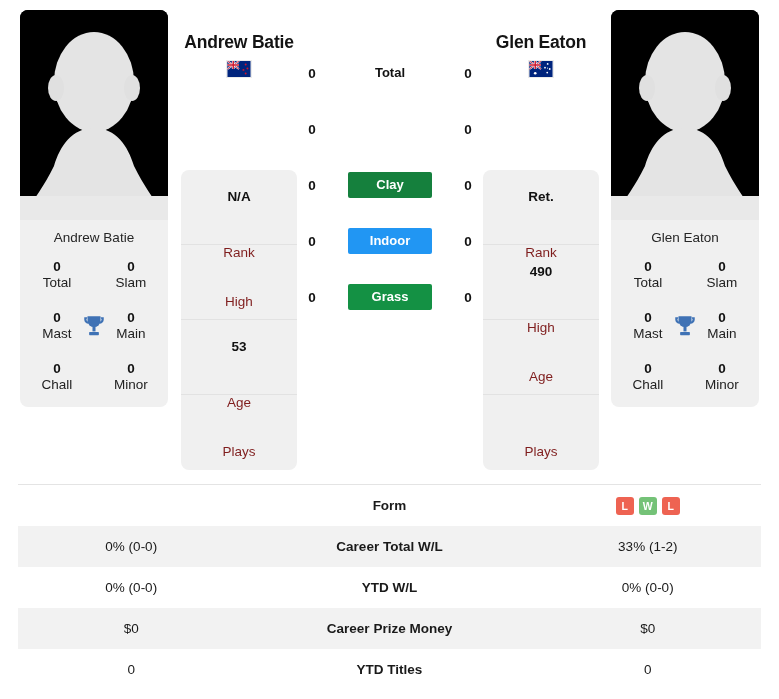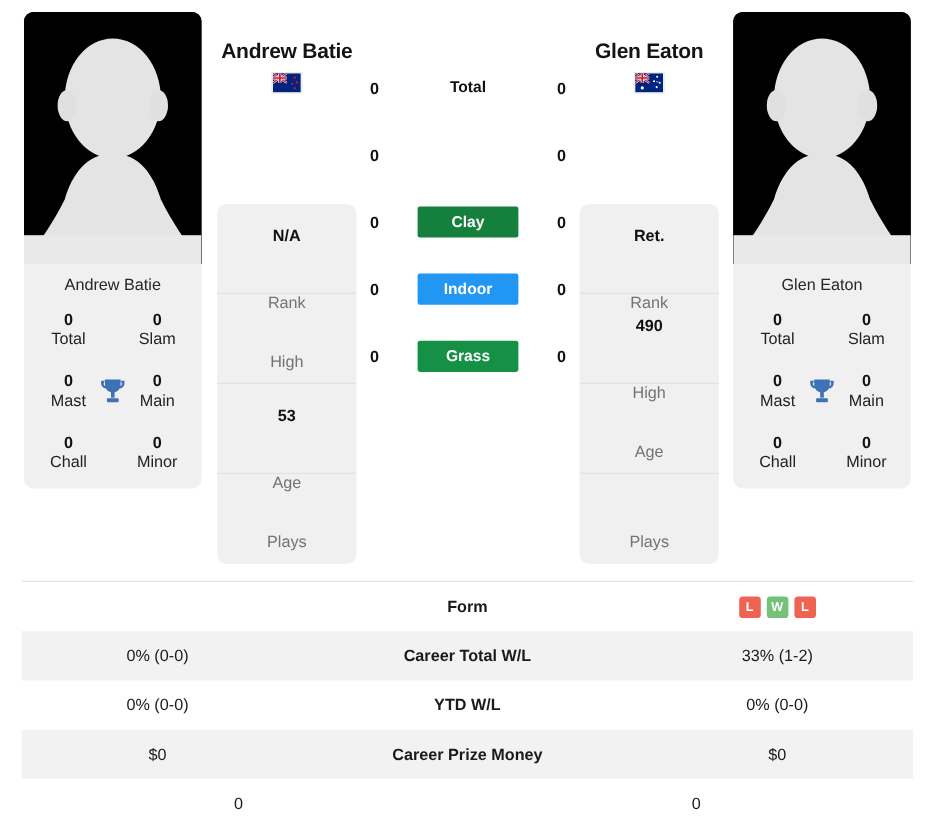--- a/index.html
+++ b/index.html
@@ -104,21 +104,21 @@
     height: 75px;
     display: flex;
     flex-direction: column;
     align-items: center;
     justify-content: center;
     border-bottom: 1px solid #e2e2e2;
     line-height: 1.2;
   }
   .info-cell:last-child { border-bottom: none; }
   .info-cell .v { font-size: 13.5px; font-weight: bold; color: #111; margin-top: 36px; }
-  .info-cell .l { font-size: 13.5px; color: #737373; margin-top: 40px; }
+  .info-cell .l { font-size: 13.5px; color: #7f1d1d; margin-top: 40px; }
   .info-cell .v:empty { display: none; }
 
   
   .surfaces {
     position: absolute;
     left: 300px;
     top: 60px;
     width: 180px;
   }
   .srow {
@@ -439,18 +439,19 @@
     </div>
 
     <div class="trow alt">
       <div class="tcell side">$0</div>
       <div class="tcell mid">Career Prize Money</div>
       <div class="tcell side">$0</div>
     </div>
 
     <div class="trow">
       <div class="tcell side">0</div>
+      <div class="tcell mid">YTD Titles</div>
       <div class="tcell side">0</div>
     </div>
 
   </div>
 
 </div>
 
 </body></html>

